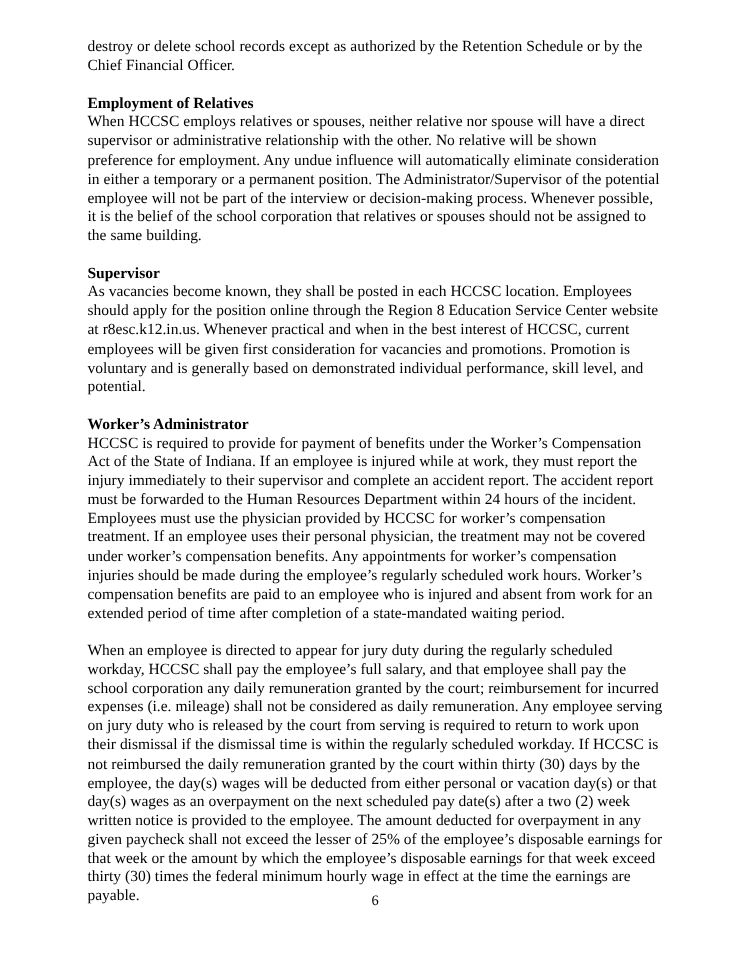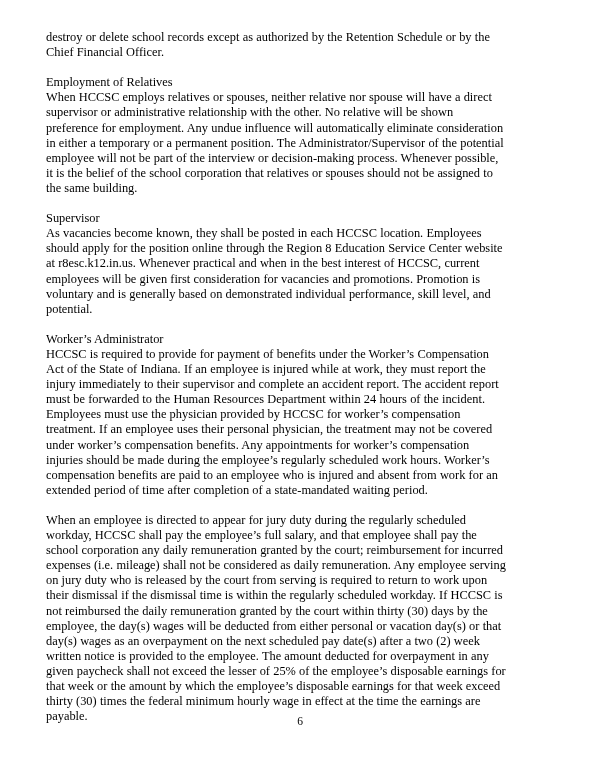--- a/index.html
+++ b/index.html
@@ -12,21 +12,21 @@
     height: 776px;
     font-family: "Liberation Serif", "DejaVu Serif", serif;
     color: #000000;
     position: relative;
     overflow: hidden;
   }
   .page {
     width: 600px;
     height: 776px;
     box-sizing: border-box;
-    padding: 30px 70px 0 46px;
+    padding: 30px 70px 0 70px;
     position: relative;
     background: #ffffff;
   }
   .doc-body {
     width: 460px;
     font-size: 12.4px;
     line-height: 15.1px;
     text-align: left;
   }
   .para {
@@ -34,21 +34,21 @@
     padding: 0;
     font-size: 12.4px;
     line-height: 15.1px;
     text-align: left;
     hyphens: none;
     word-spacing: 0.1px;
   }
   .heading {
     margin: 0;
     padding: 0;
-    font-weight: normal;
+    font-weight: bold;
     font-size: 12.4px;
     line-height: 15.1px;
   }
   .block-gap {
     height: 15.1px;
   }
   .page-number {
     position: absolute;
     left: 0;
     right: 0;

